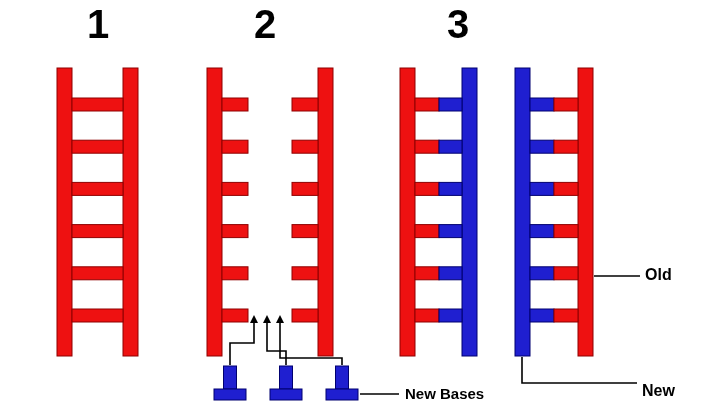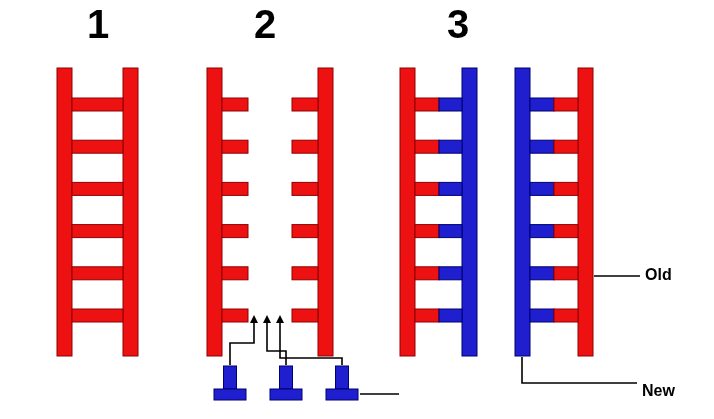--- a/index.html
+++ b/index.html
@@ -114,14 +114,15 @@
       <polyline points="594,276 640,276" fill="none" stroke="#000000" stroke-width="1.6"></polyline>
       <polyline points="522,357 522,383 637,383" fill="none" stroke="#000000" stroke-width="1.6"></polyline>
     </svg>
 
   <div class="step-num" style="left:76px">1</div>
   <div class="step-num" style="left:243px">2</div>
   <div class="step-num" style="left:436px">3</div>
 
   <div class="side-label" style="left:645px; top:266px">Old</div>
   <div class="side-label" style="left:642px; top:382px">New</div>
+  <div class="side-label" style="left:405px; top:385px; font-size:15px">New Bases</div>
 
 </div>
 
 </body></html>

